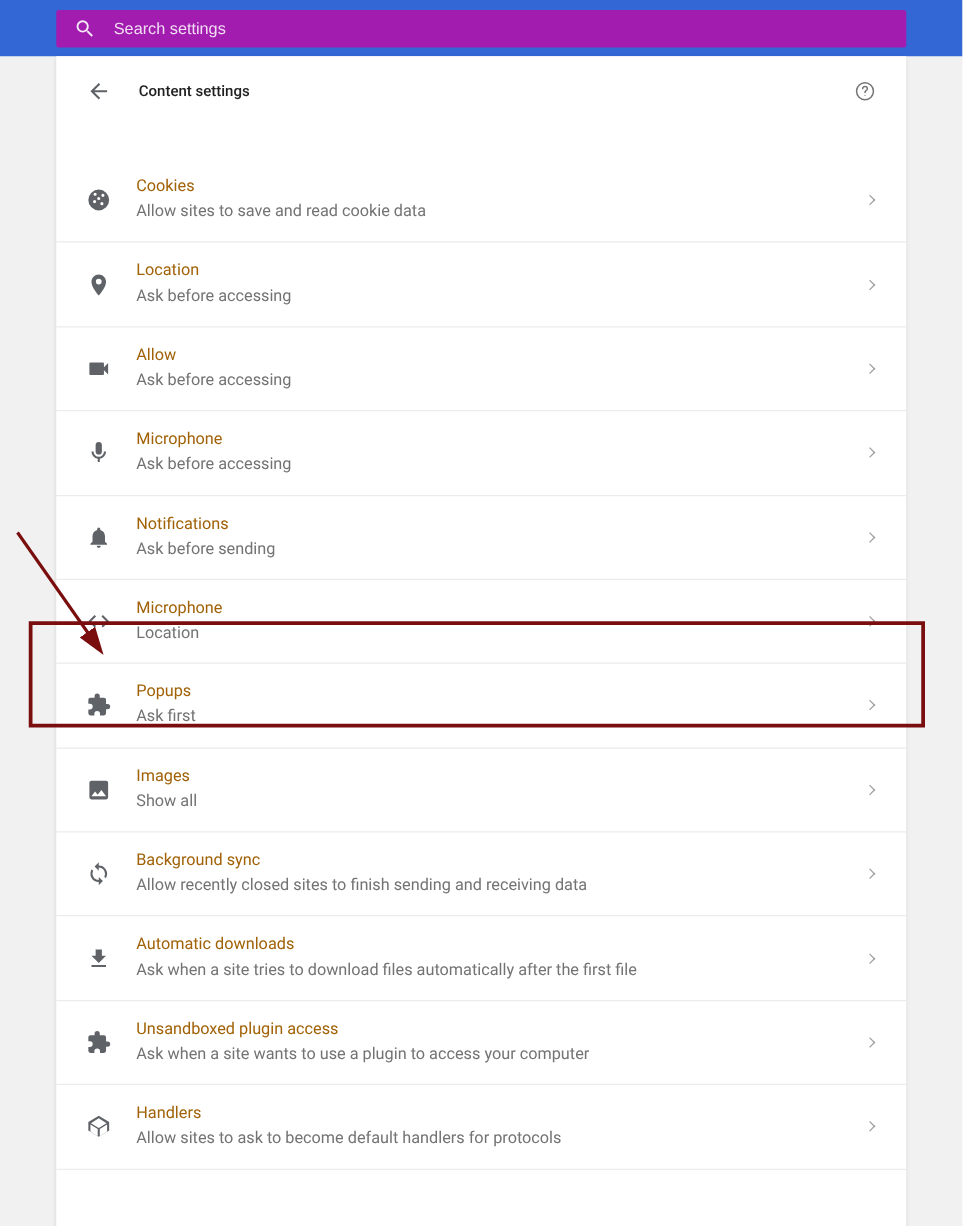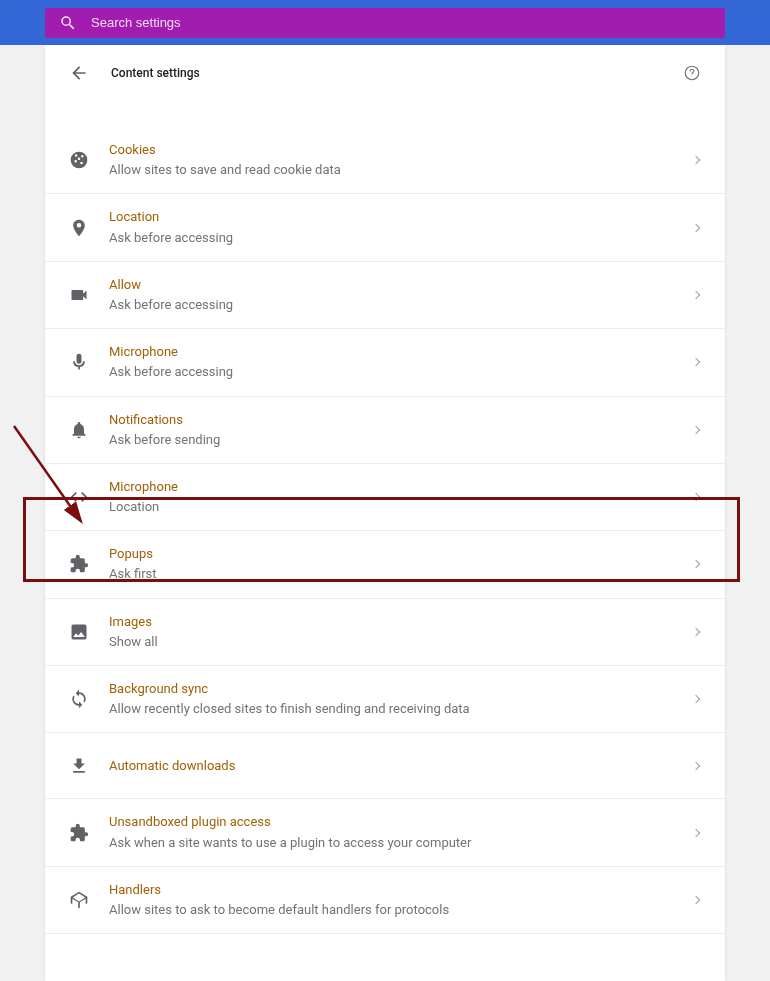--- a/index.html
+++ b/index.html
@@ -224,20 +224,21 @@
       </div>
       <div class="chevron"></div>
     </div>
 
     <div class="row">
       <svg class="row-icon" viewBox="0 0 24 24">
           <path d="M19 9h-4V3H9v6H5l7 7 7-7zM5 18v2h14v-2H5z"></path>
         </svg>
       <div class="row-text">
         <div class="row-title">Automatic downloads</div>
+        <div class="row-sub">Ask when a site tries to download files automatically after the first file</div>
       </div>
       <div class="chevron"></div>
     </div>
 
     <div class="row">
       <svg class="row-icon" viewBox="0 0 24 24">
           <path d="M20.5 11H19V7a2 2 0 00-2-2h-4V3.5a2.5 2.5 0 00-5 0V5H4a2 2 0 00-2 2v3.8h1.5a2.7 2.7 0 010 5.4H2V20a2 2 0 002 2h3.8v-1.5a2.7 2.7 0 015.4 0V22H17a2 2 0 002-2v-4h1.5a2.5 2.5 0 000-5z"></path>
         </svg>
       <div class="row-text">
         <div class="row-title">Unsandboxed plugin access</div>

